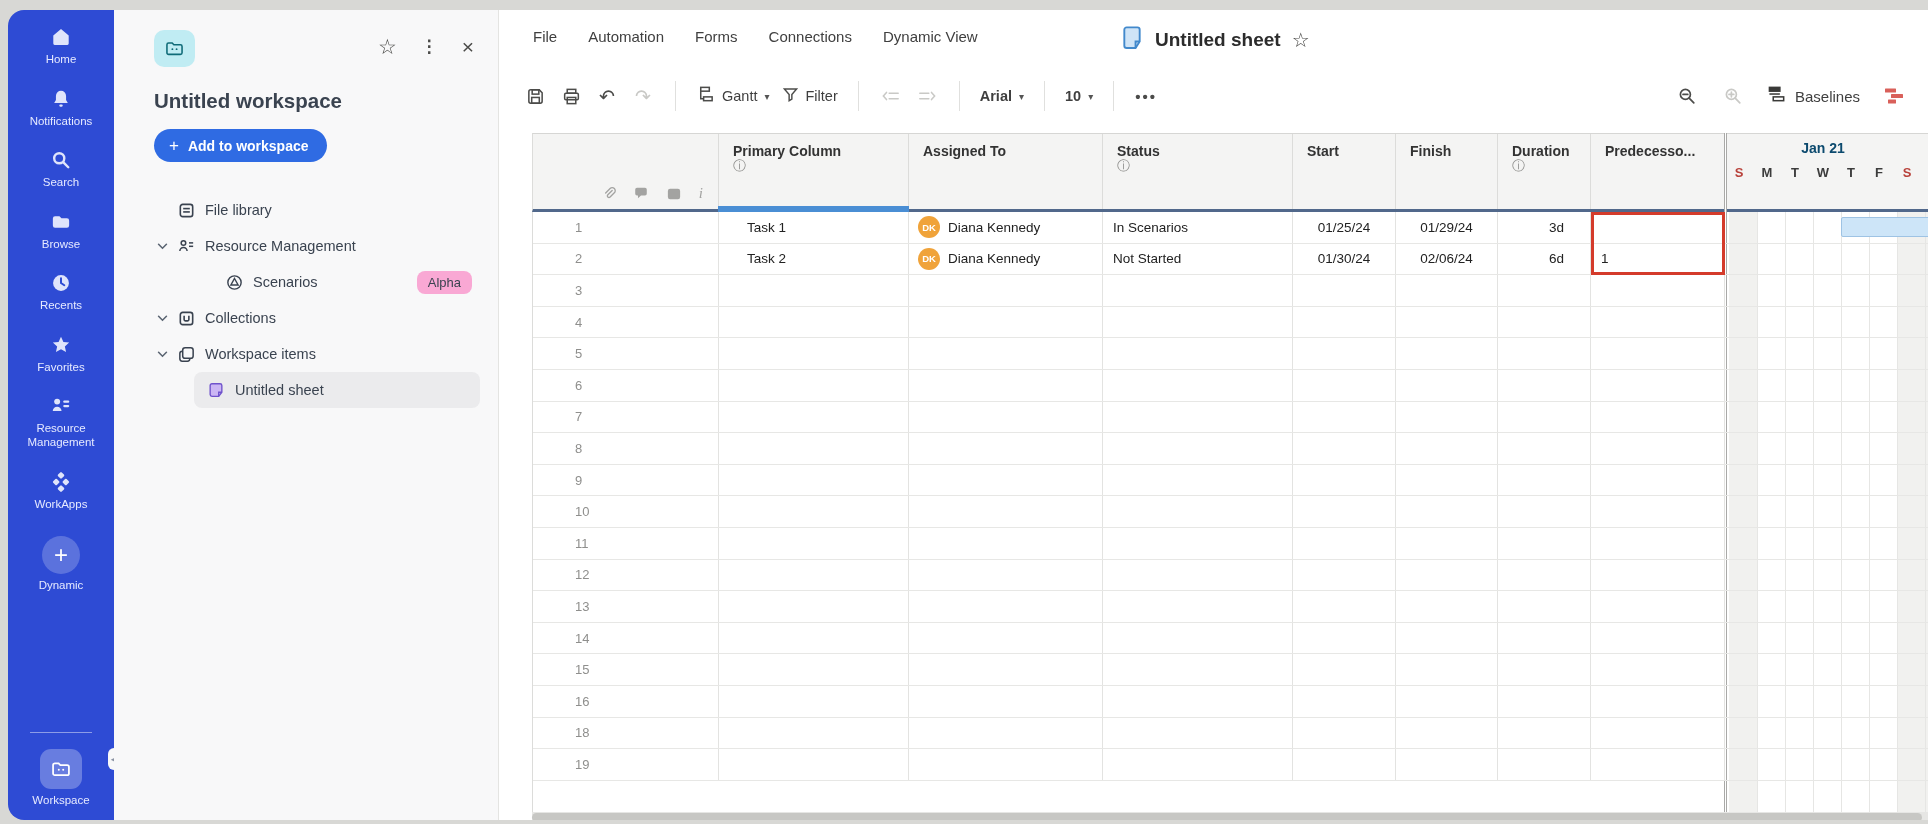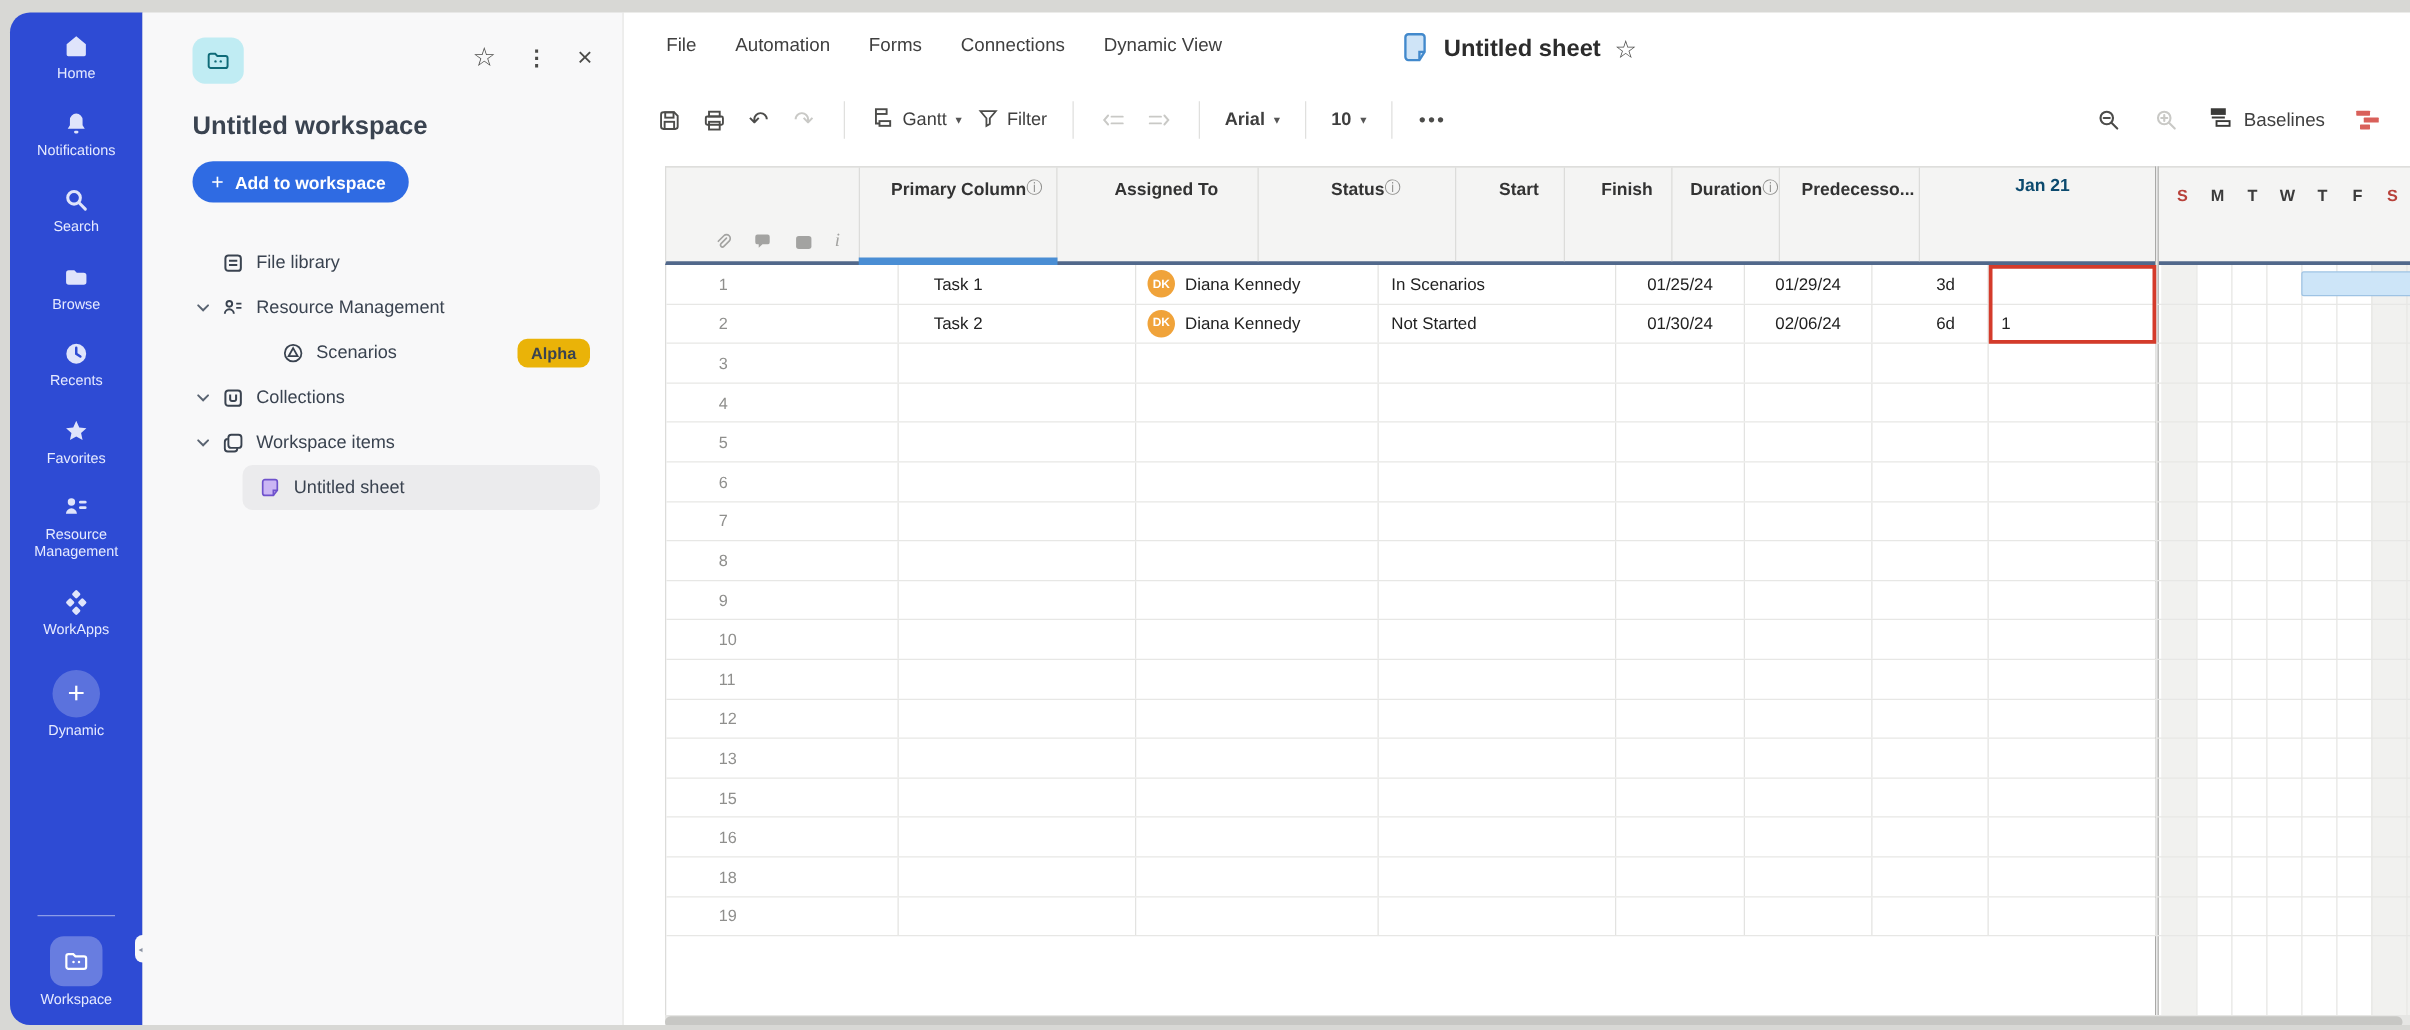--- a/index.html
+++ b/index.html
@@ -41,22 +41,22 @@
            font-weight:bold;cursor:pointer;font-family:inherit}
   .add-plus{font-size:17px;font-weight:400;line-height:1}
   .tree{margin-top:30px;font-size:14.5px;color:#3a4350}
   .trow{display:flex;align-items:center;height:36px;cursor:pointer}
   .chev{width:16px;display:flex;justify-content:center}
   .ticon{width:20px;margin-left:6px;display:flex;justify-content:center}
   .tlabel{margin-left:9px}
   .tbold{font-weight:normal}
   .t-scenarios{margin-left:70px}
   .t-sheet{margin-left:40px;background:#ebebed;border-radius:8px;padding-left:12px;width:286px}
-  .badge{margin-left:auto;margin-right:2px;background:#eab308;border-radius:8px;padding:4px 11px;
-         font-size:13px;font-weight:bold;color:#3a4350}
+  .badge{margin-left:auto;margin-right:2px;background:#f9a8d4;border-radius:8px;padding:4px 11px;
+         font-size:13px;font-weight:normal;color:#3a4350}
 
   
   .main{position:absolute;left:499px;top:10px;right:0;bottom:4px;background:#fff;overflow:hidden}
   .menubar{position:absolute;left:0;right:0;top:4px;height:44px;display:flex;align-items:center;
            gap:31px;padding-left:34px;font-size:15px;color:#3f3f3f}
   .menu-item{cursor:pointer}
   .title-group{position:absolute;left:621px;top:10px;height:40px;display:flex;align-items:center;gap:11px}
   .sheet-title{font-size:19px;font-weight:bold;color:#2c2c2c}
   .star{font-size:20px;color:#4a4a48;cursor:pointer;background:none;border:none;line-height:1;padding:0}
 
@@ -67,21 +67,21 @@
   .sep{width:1px;height:30px;background:#e0e0de;margin:0 14px}
   .tb-group{display:flex;align-items:center;gap:7px;background:none;border:none;cursor:pointer;
             font-family:inherit;font-size:14.5px;color:#3f3f3f;padding:0 6px}
   .caret{font-size:10px;color:#555}
   .tb-right{margin-left:auto;display:flex;align-items:center;gap:10px}
   .dots{letter-spacing:2px;font-size:15px;font-weight:bold;color:#4c4c4a}
 
   
   .grid-hdr{position:absolute;left:33px;right:0;top:123px;height:79px;display:flex;background:#f4f4f3;
             border-top:1px solid #d6d6d4;border-bottom:3px solid var(--hline);border-left:1px solid #dcdcda}
-  .hc{display:flex;flex-direction:row;justify-content:center;padding:9px 0 5px 14px;
+  .hc{display:flex;flex-direction:column;justify-content:flex-start;padding:9px 0 5px 14px;
       border-right:1px solid #dcdcda;font-size:14px;font-weight:bold;color:#333;position:relative;cursor:pointer}
   .hinfo{font-size:13px;color:#8f8f8d;font-weight:400;line-height:1}
   .selcol::after{content:"";position:absolute;left:-1px;right:-1px;bottom:-3px;height:6px;background:var(--acol)}
   .hc-rowhdr{flex-direction:row;align-items:flex-end;justify-content:flex-end;gap:17px;
              padding:0 15px 8px 0;cursor:default}
   .hic{color:#a3a3a1;display:flex;align-items:flex-end;background:none;border:none;padding:0;cursor:pointer}
   .w-rowhdr{width:186px}.w-primary{width:190px}.w-assigned{width:194px}.w-status{width:190px}
   .w-start{width:103px}.w-finish{width:102px}.w-duration{width:93px}.w-pred{width:134px}
   .hc-gantt{flex:1;border-right:none;padding:6px 0 0 0;cursor:default}
   .g-month{width:196px;text-align:center;font-size:14px;color:#0c4a6e}
@@ -646,20 +646,31 @@
           <div class="cell cell-primary w-primary"></div>
           <div class="cell cell-assigned w-assigned"></div>
           <div class="cell cell-status w-status"></div>
           <div class="cell cell-center w-start"></div>
           <div class="cell cell-center w-finish"></div>
           <div class="cell cell-dur w-duration"></div>
           <div class="cell cell-pred w-pred"></div>
           <div class="cell cell-gantt"></div>
         </div>
         <div class="grid-row">
+          <div class="cell cell-rownum w-rowhdr">14</div>
+          <div class="cell cell-primary w-primary"></div>
+          <div class="cell cell-assigned w-assigned"></div>
+          <div class="cell cell-status w-status"></div>
+          <div class="cell cell-center w-start"></div>
+          <div class="cell cell-center w-finish"></div>
+          <div class="cell cell-dur w-duration"></div>
+          <div class="cell cell-pred w-pred"></div>
+          <div class="cell cell-gantt"></div>
+        </div>
+        <div class="grid-row">
           <div class="cell cell-rownum w-rowhdr">15</div>
           <div class="cell cell-primary w-primary"></div>
           <div class="cell cell-assigned w-assigned"></div>
           <div class="cell cell-status w-status"></div>
           <div class="cell cell-center w-start"></div>
           <div class="cell cell-center w-finish"></div>
           <div class="cell cell-dur w-duration"></div>
           <div class="cell cell-pred w-pred"></div>
           <div class="cell cell-gantt"></div>
         </div>

